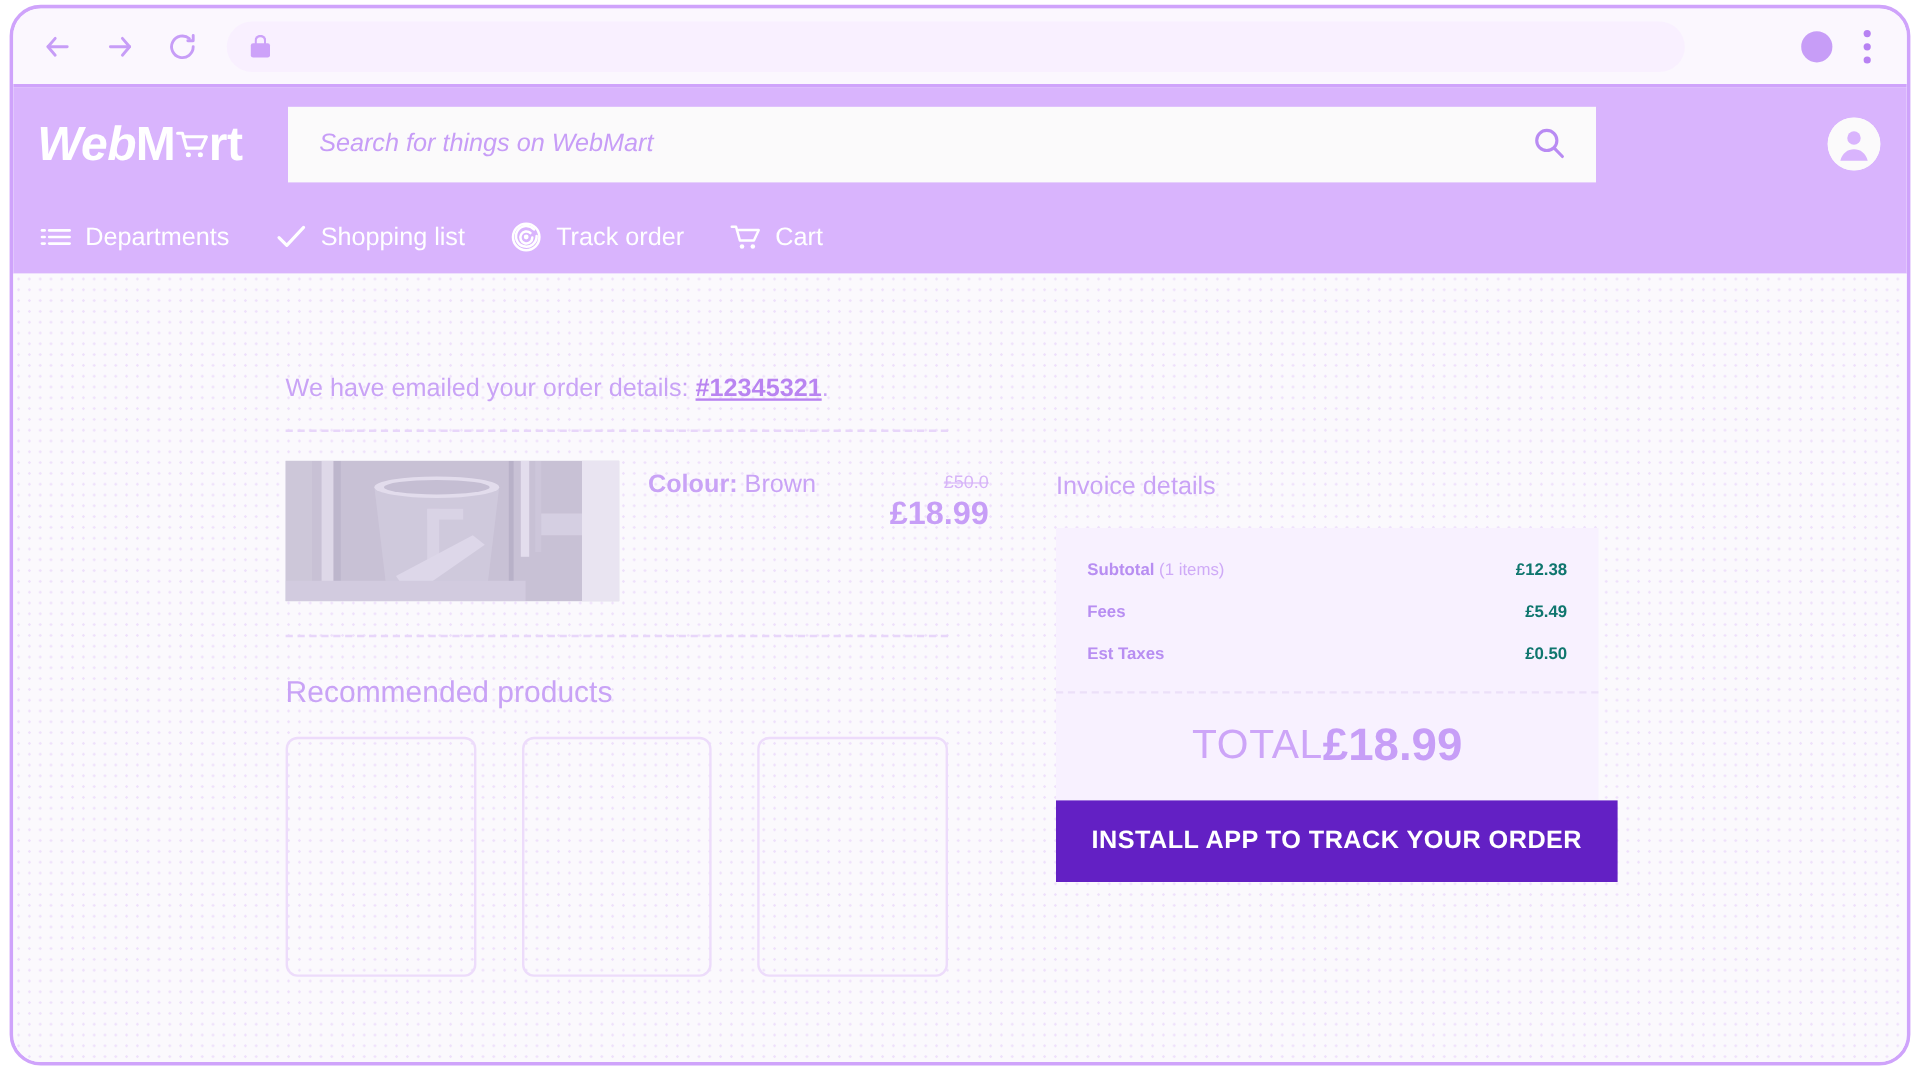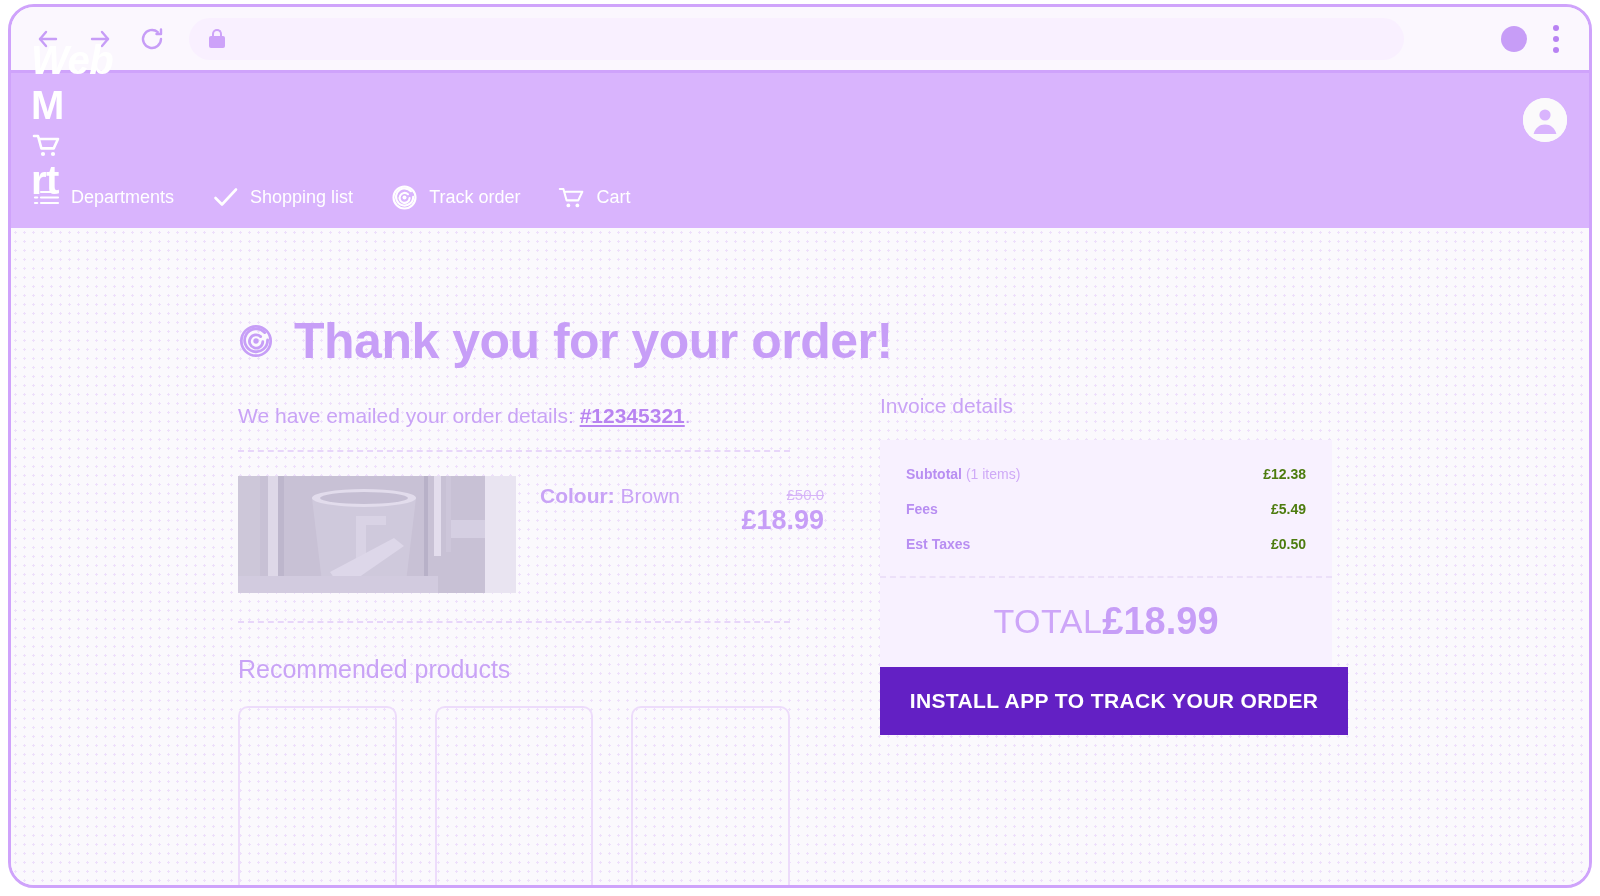--- a/index.html
+++ b/index.html
@@ -97,21 +97,20 @@
     align-items: center;
     padding: 0 22px 0 20px;
   }
   .logo {
     font-size: 40px;
     color: #ffffff;
     letter-spacing: -0.5px;
     display: flex; align-items: baseline;
     white-space: nowrap;
     user-select: none;
-    flex-direction: column;
   }
   .logo .web { font-style: italic; font-weight: 700; }
   .logo .m { font-weight: 700; font-style: normal; }
   .logo .cart-glyph {
     display: inline-block;
     width: 30px; height: 30px;
     position: relative;
     margin: 0 -1px;
     transform: translateY(2px);
   }
@@ -156,21 +155,21 @@
     display: flex;
     align-items: center;
     gap: 38px;
     padding-left: 22px;
   }
   .nav-item {
     display: flex;
     align-items: center;
     gap: 11px;
     color: #ffffff;
-    font-size: 18px;
+    font-size: 21px;
     cursor: pointer;
     white-space: nowrap;
   }
   .nav-item .ico {
     width: 27px; height: 27px;
     display: flex; align-items: center; justify-content: center;
     flex: 0 0 auto;
   }
 
   
@@ -317,21 +316,21 @@
   .inv-row {
     display: flex;
     align-items: baseline;
     justify-content: space-between;
     margin-bottom: 19px;
     font-size: 14px;
   }
   .inv-row:last-child { margin-bottom: 0; }
   .inv-row .lbl { color: #b88ef2; font-weight: 700; }
   .inv-row .lbl .sub { font-weight: 400; color: #cfaaf7; }
-  .inv-row .val { color: #4d7c0f; font-weight: 700; }
+  .inv-row .val { color: #0f766e; font-weight: 700; }
 
   .total-row {
     display: flex;
     align-items: center;
     justify-content: center;
     padding: 22px 26px 24px 26px;
   }
   .total-row .t-lbl {
     font-size: 34px;
     color: #cda5f8;
@@ -413,20 +412,29 @@
           <span class="cart-glyph">
             <svg width="30" height="30" viewBox="0 0 30 30" fill="none" stroke="#ffffff" stroke-width="2.6" stroke-linecap="round" stroke-linejoin="round">
               <path d="M3 6h4l3.4 12.4h12.3L27 9H9"></path>
               <circle cx="12" cy="24" r="2.1" fill="#ffffff" stroke="none"></circle>
               <circle cx="22" cy="24" r="2.1" fill="#ffffff" stroke="none"></circle>
             </svg>
           </span>
           <span class="rt">rt</span>
       </div>
 
+      <div class="search-wrap">
+        <input type="text" placeholder="Search for things on WebMart" style="">
+        <span class="search-btn">
+          <svg width="34" height="34" viewBox="0 0 34 34" fill="none" stroke="#b98bf3" stroke-width="2.6" stroke-linecap="round">
+            <circle cx="15" cy="14" r="8.4"></circle>
+              <path d="M21.2 20.4L28 27.4"></path>
+          </svg>
+        </span>
+      </div>
 
       <div class="account-btn">
         <svg width="44" height="44" viewBox="0 0 44 44">
           <circle cx="22" cy="22" r="22" fill="#fbfafb"></circle>
           <circle cx="22" cy="17" r="5.6" fill="#d9b4fd"></circle>
           <path d="M10.6 36c1.6-6.4 6.1-9.6 11.4-9.6S31.8 29.6 33.4 36z" fill="#d9b4fd"></path>
         </svg>
       </div>
     </div>
 
@@ -478,31 +486,20 @@
         <span>Cart</span>
       </div>
     </div>
   </div>
 
   <div class="page-body">
     <div class="content">
 
       <div class="col-left">
 
-        <div class="thankyou">
-          <span class="target-ico">
-            <svg width="36" height="36" viewBox="0 0 27 27" fill="none" stroke="#c79ef7" stroke-width="2.1" stroke-linecap="round">
-              <circle cx="13.5" cy="13.5" r="11"></circle>
-              <path d="M20 7.2a8.6 8.6 0 1 0 2.2 5.5"></path>
-              <path d="M17 10.2a5 5 0 1 0 1.6 3.8"></path>
-              <circle cx="13.5" cy="13.5" r="2" fill="#c79ef7" stroke="none"></circle>
-            </svg>
-          </span>
-          <h1>Thank you for your order!</h1>
-        </div>
 
         <div class="emailed">
           <span>We have emailed your order details: </span><a>#12345321</a><span>.</span>
         </div>
 
         <div class="dashed-rule"></div>
 
         <div class="product-row">
           <div class="product-thumb">
             <svg viewBox="0 0 278 117" preserveAspectRatio="none">

